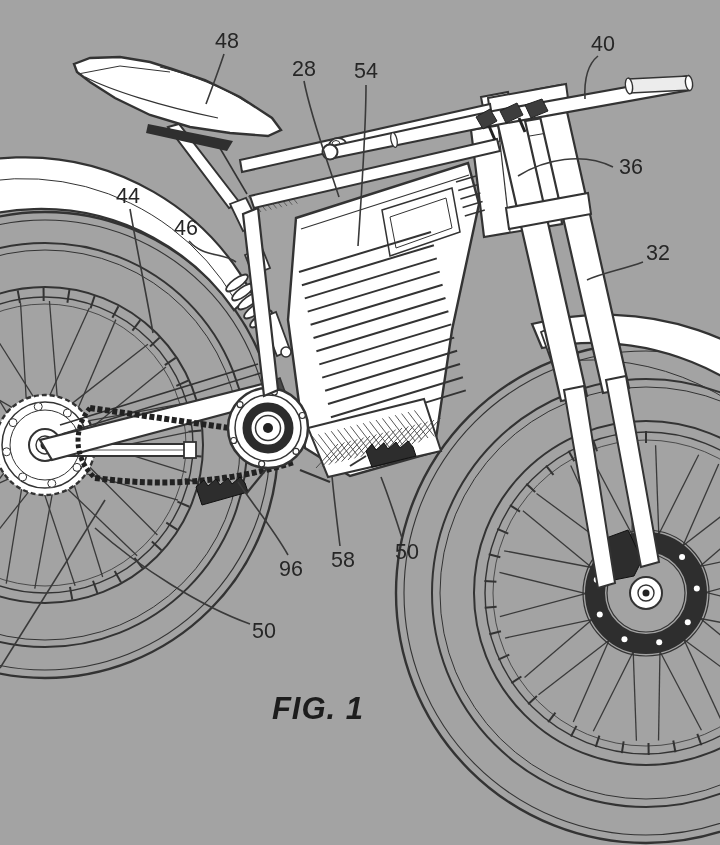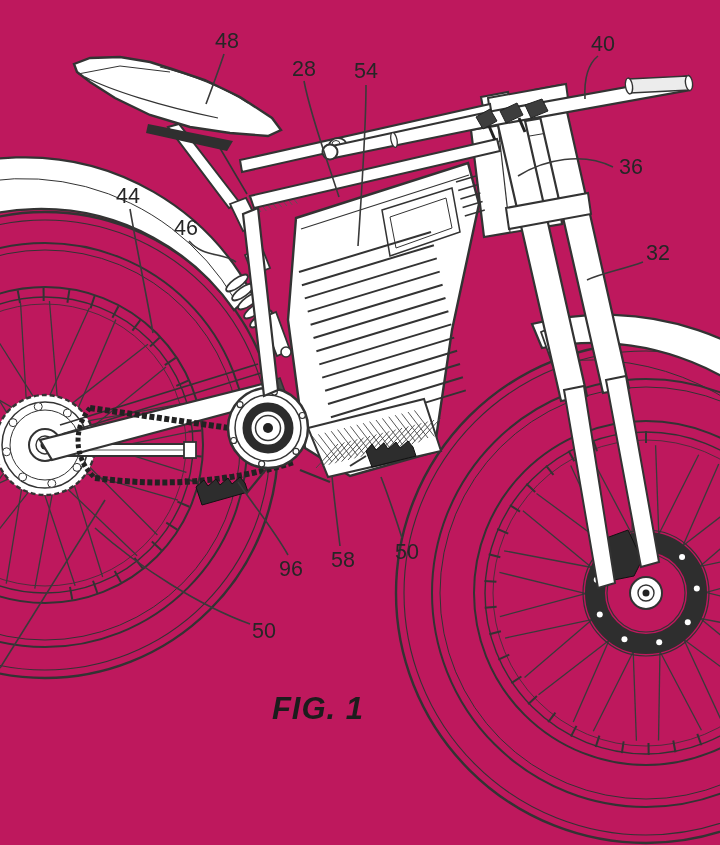--- a/index.html
+++ b/index.html
@@ -1,16 +1,16 @@
 <!DOCTYPE html>
 <html><head>
 <meta charset="utf-8">
 <style>
   html,body{margin:0;padding:0;background:#fff;}
-  .page{position:relative;width:720px;height:845px;background:#be185d;overflow:hidden;
+  .page{position:relative;width:720px;height:845px;background:#a3a3a3;overflow:hidden;
         font-family:"Liberation Sans",sans-serif;text-align:right;}
   svg{display:block;}
   .callout-text{fill:#262626;font-size:21.5px;font-family:"Liberation Sans",sans-serif;}
   .caption-text{fill:#1c1c1c;font-size:31px;font-weight:bold;font-style:italic;
                 font-family:"Liberation Sans",sans-serif;letter-spacing:1px;}
   .leader{fill:none;stroke:#3a3a3a;stroke-width:1.6;}
 </style>
 </head>
 <body>
 

